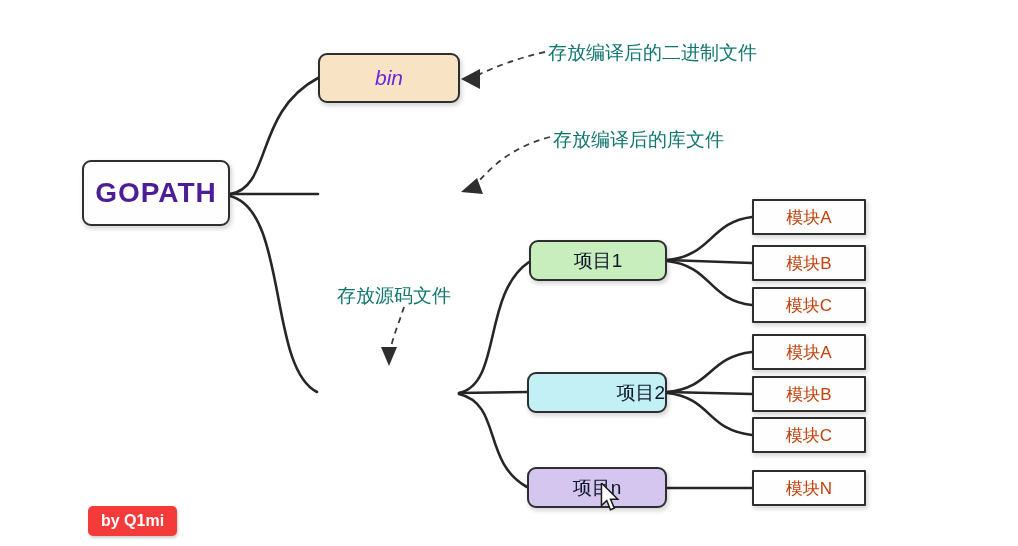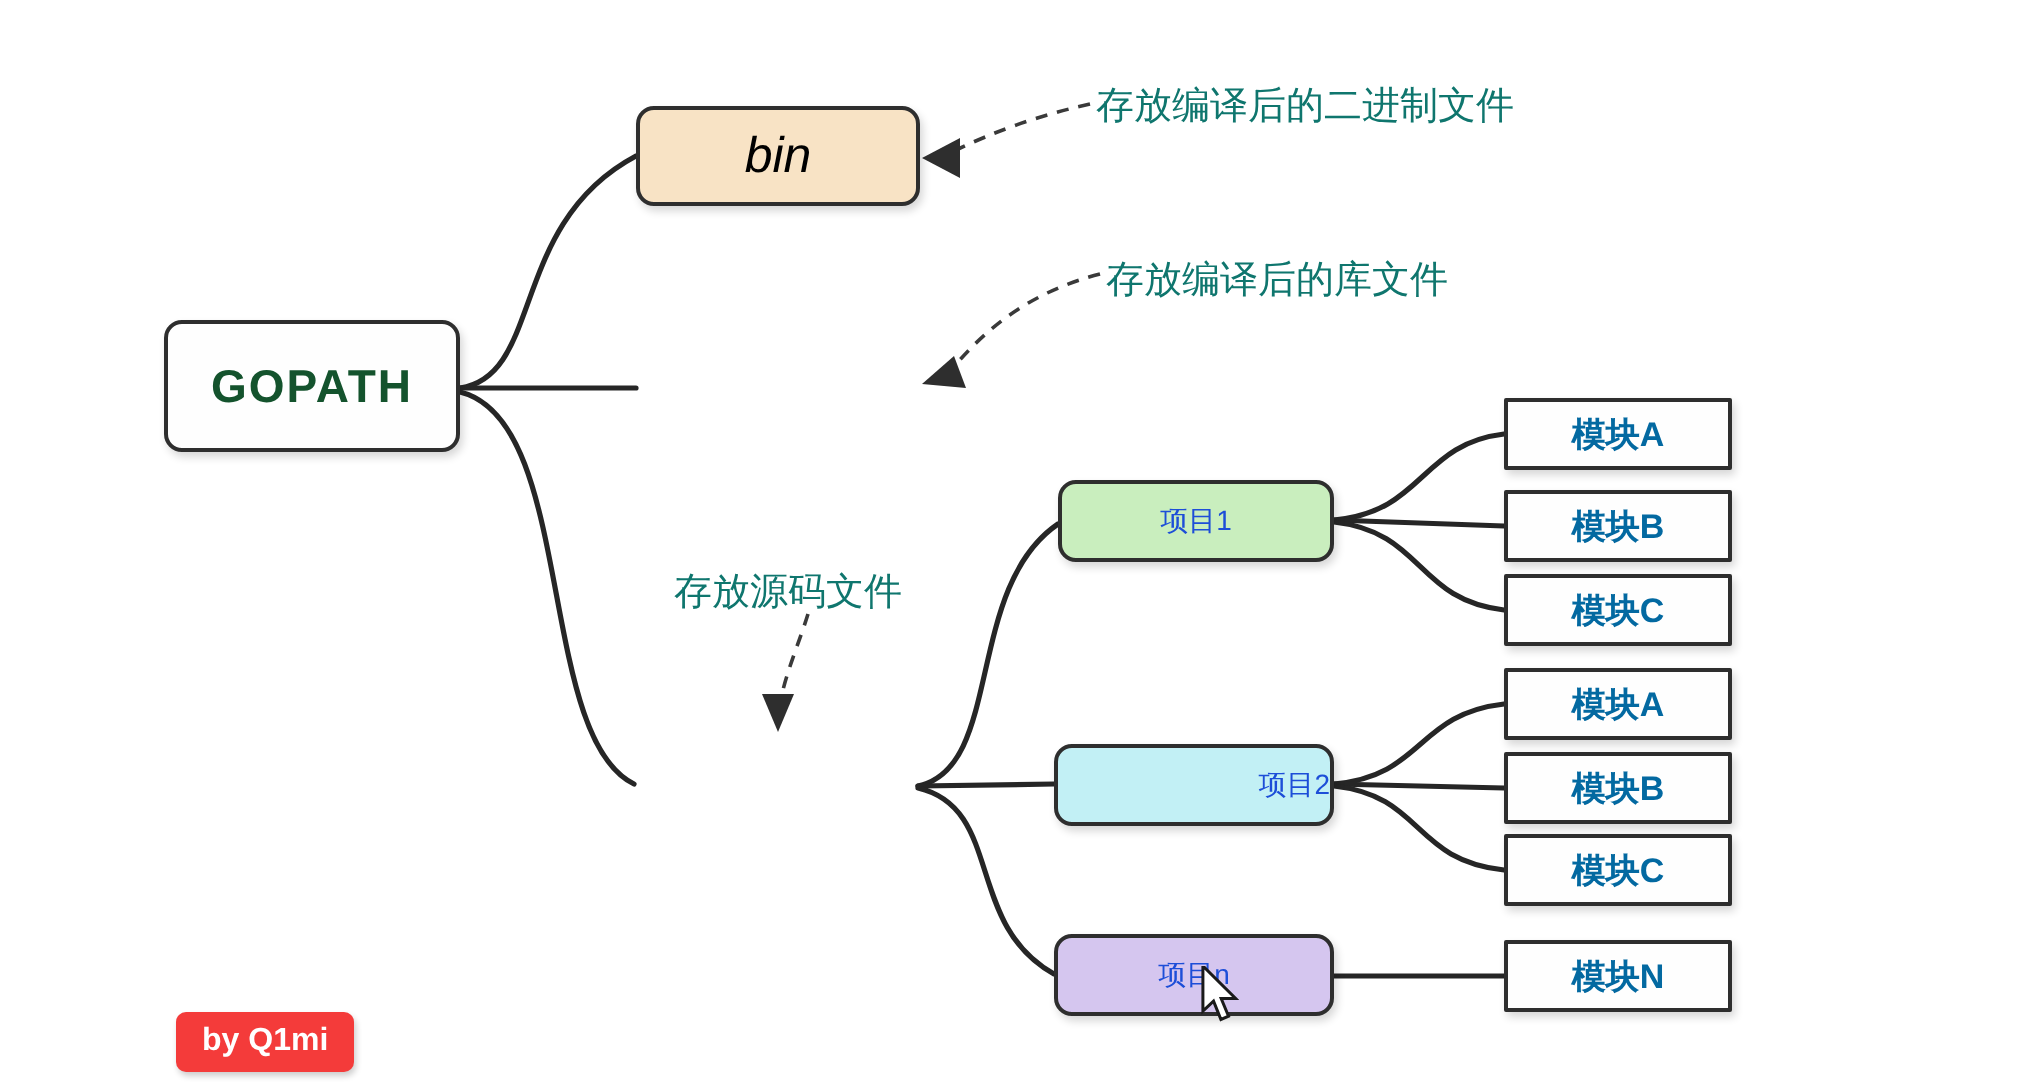--- a/index.html
+++ b/index.html
@@ -15,36 +15,36 @@
     position:absolute;
     box-sizing:border-box;
     border:2.5px solid #2e2e2e;
     border-radius:9px;
     display:flex;align-items:center;justify-content:center;
     background:#fefefe;
     box-shadow:1.5px 2.5px 4px rgba(0,0,0,0.16);
   }
   .node-root{
     left:82px;top:160px;width:148px;height:66px;
-    font-weight:bold;font-size:23px;letter-spacing:1px;color:#14532d;
+    font-weight:bold;font-size:28px;letter-spacing:1px;color:#4c1d95;
   }
   .node-folder{
     background:#f8e3c5;
-    font-style:italic;font-size:25px;color:#000000;
+    font-style:italic;font-size:21px;color:#6d28d9;
   }
   .node-bin{left:318px;top:53px;width:142px;height:50px;}
   .node-pkg{left:318px;top:169px;width:142px;height:50px;}
   .node-src{left:317px;top:370px;width:142px;height:48px;}
-  .node-project{font-size:14px;color:#1d4ed8;}
+  .node-project{font-size:19px;color:#0f172a;}
   .node-p1{left:529px;top:240px;width:138px;height:41px;background:#c9eebe;}
   .node-p2{left:527px;top:372px;width:140px;height:41px;background:#c2f0f5;justify-content:flex-end;}
   .node-pn{left:527px;top:467px;width:140px;height:41px;background:#d5c6ef;}
   .node-module{
     left:752px;width:114px;height:36px;
-    font-weight:bold;font-size:17px;color:#0369a1;
+    font-weight:normal;font-size:17px;color:#c2410c;
     border-radius:1px;
   }
   .m1a{top:199px}.m1b{top:245px}.m1c{top:287px}
   .m2a{top:334px}.m2b{top:376px}.m2c{top:417px}
   .mn {top:470px}
   .annotation{
     position:absolute;
     color:#0f766e;
     font-size:19px;
     white-space:nowrap;

